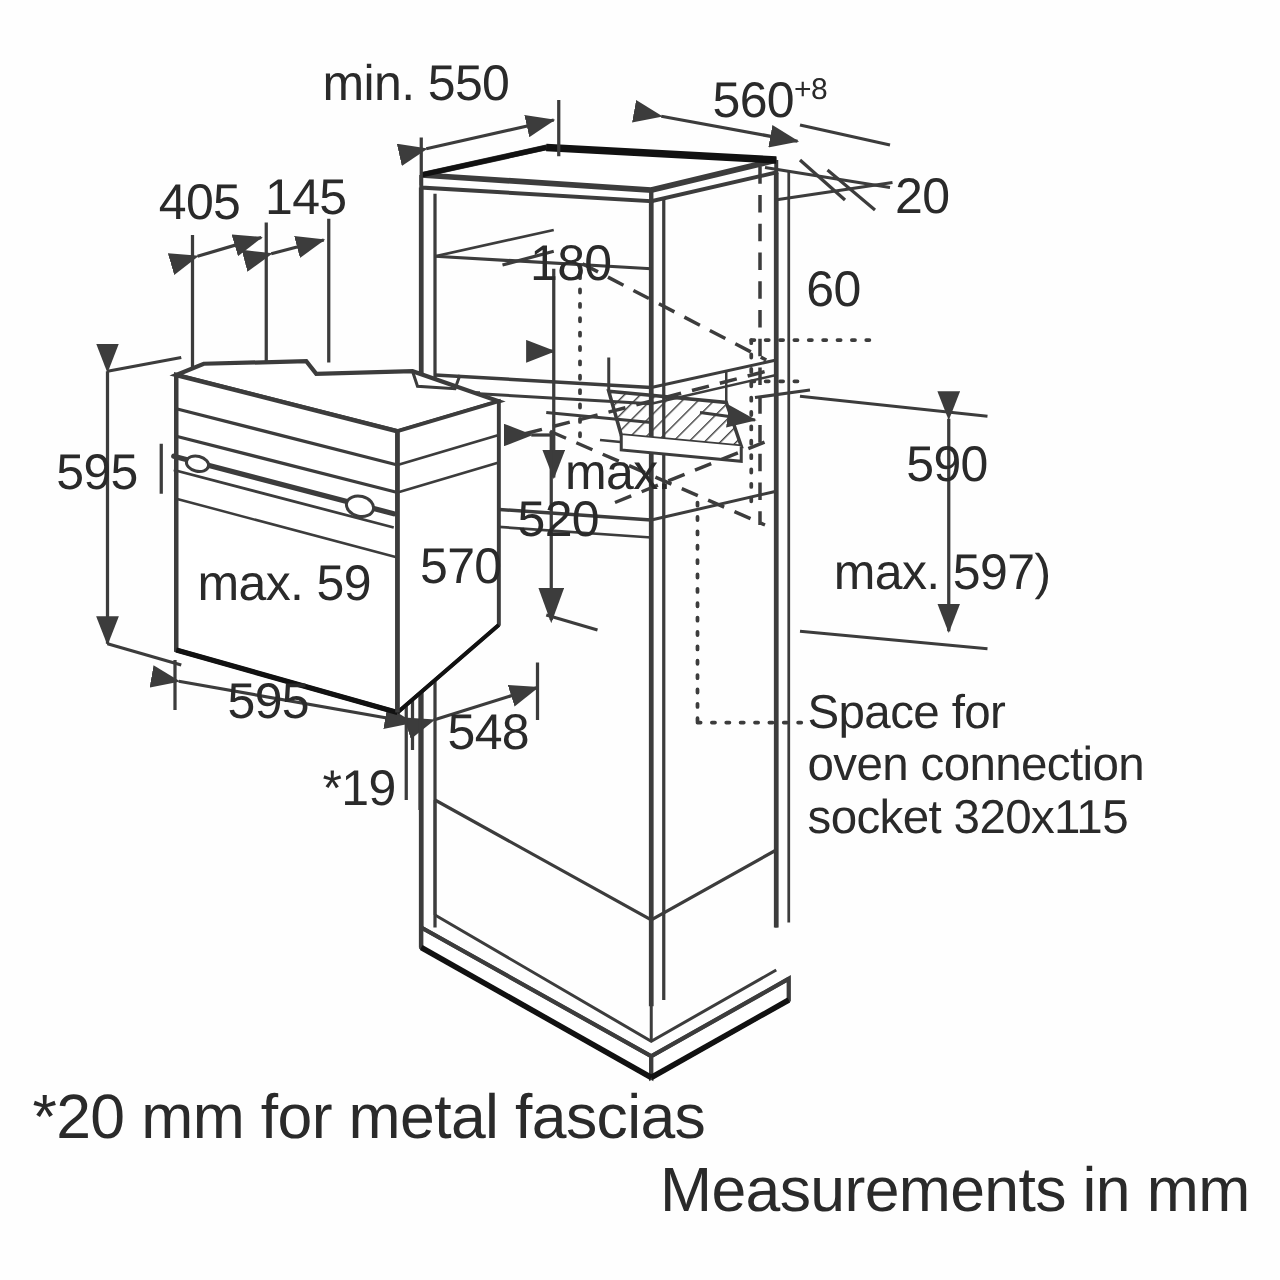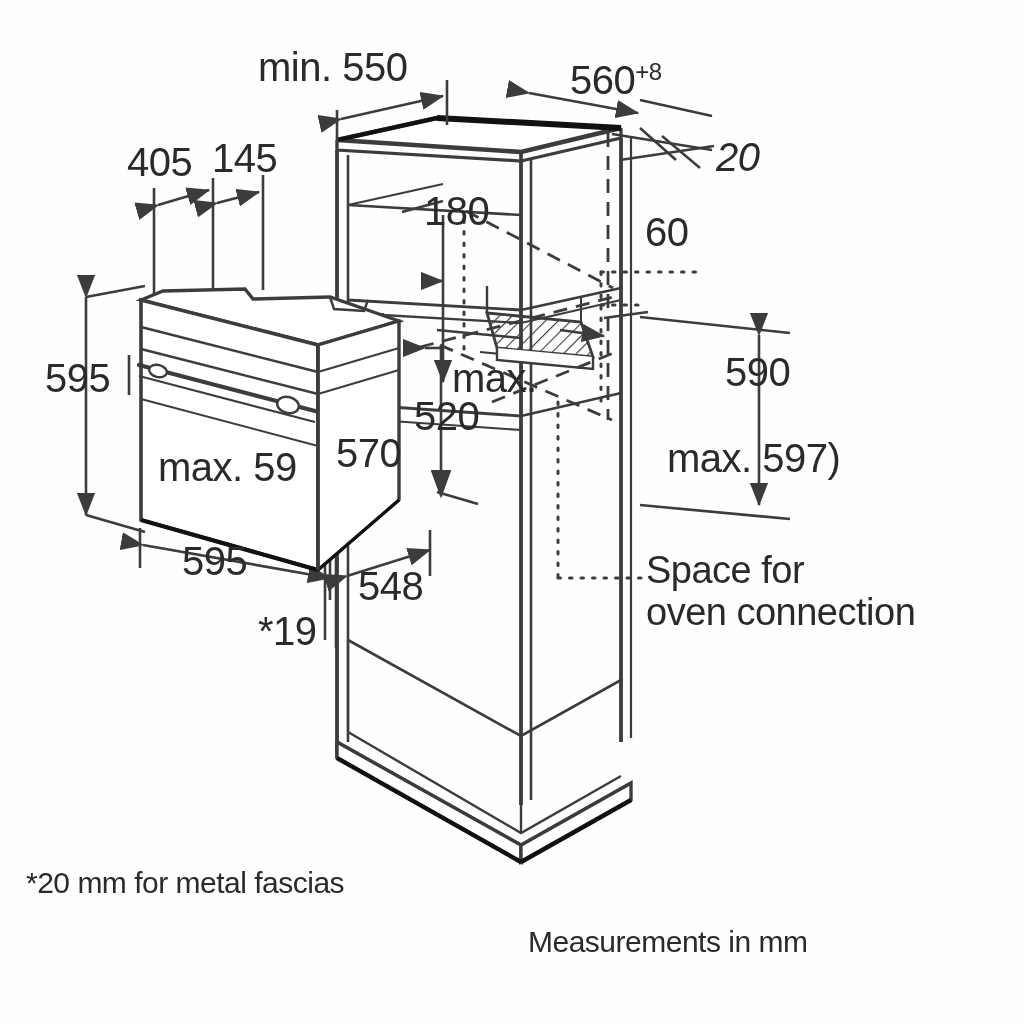--- a/index.html
+++ b/index.html
@@ -31,21 +31,21 @@
   .lbl {
     position: absolute;
     font-family: "Liberation Sans", sans-serif;
     color: #2a2a2a;
     white-space: nowrap;
     line-height: 1.0;
     letter-spacing: -0.5px;
   }
   .dim      { font-size: 40px; }
   .note     { font-size: 38px; line-height: 1.08; }
-  .foot     { font-size: 30px; }
+  .foot     { font-size: 50px; }
   .sup {
     font-size: 24px;
     vertical-align: super;
     letter-spacing: -0.5px;
   }
 </style>
 </head>
 <body>
 
 <div id="stage">
@@ -244,21 +244,21 @@
       <path d="M318 570 L399 500" stroke="#111" stroke-width="3.2"></path>
       <path d="M318 345 L318 570" stroke="#3c3c3c" stroke-width="3.6"></path>
     </g>
 
   </svg>
 
   <div class="lbl dim" style="left:258px; top:47px;">min. 550</div>
 
   <div class="lbl dim" style="left:570px; top:60px;"><span>560</span><span class="sup">+8</span></div>
 
-  <div class="lbl dim" style="left:716px; top:137px;font-style:italic;">20</div>
+  <div class="lbl dim" style="left:716px; top:137px;">20</div>
 
   <div class="lbl dim" style="left:127px; top:142px;">405</div>
 
   <div class="lbl dim" style="left:212px; top:138px;">145</div>
 
   <div class="lbl dim" style="left:424px; top:191px;">180</div>
 
   <div class="lbl dim" style="left:645px; top:212px;">60</div>
 
   <div class="lbl dim" style="left:45px; top:358px;">595</div>
@@ -277,18 +277,19 @@
   <div class="lbl dim" style="left:667px; top:438px;">max. 597)</div>
 
   <div class="lbl dim" style="left:182px; top:541px;">595</div>
 
   <div class="lbl dim" style="left:358px; top:566px;">548</div>
 
   <div class="lbl dim" style="left:258px; top:611px;">*19</div>
 
   <div class="lbl note" style="left:646px; top:550px;">Space for</div>
   <div class="lbl note" style="left:646px; top:592px;">oven connection</div>
+  <div class="lbl note" style="left:646px; top:634px;">socket 320x115</div>
 
   <div class="lbl foot" style="left:26px; top:868px;">*20 mm for metal fascias</div>
 
   <div class="lbl foot" style="left:528px; top:927px;">Measurements in mm</div>
 
 </div>
 
 </body></html>

